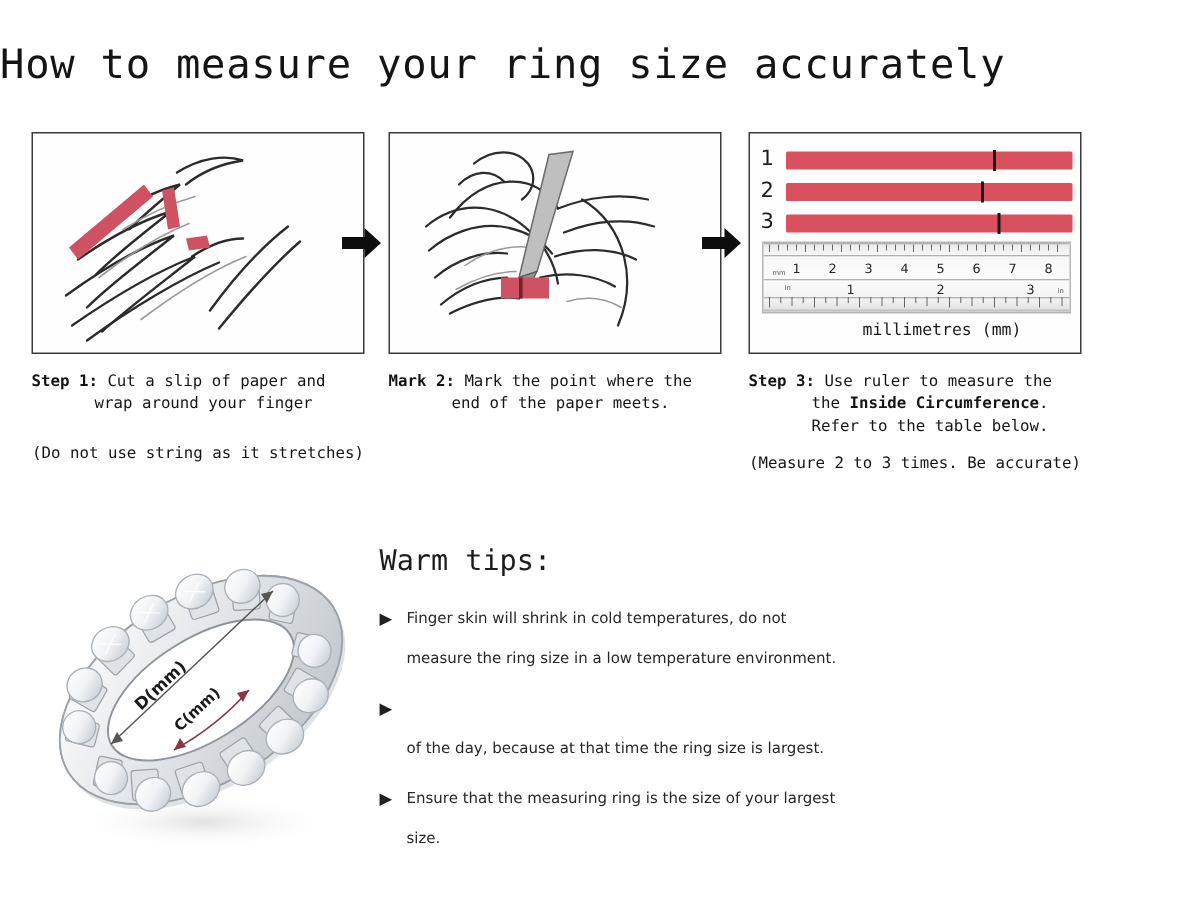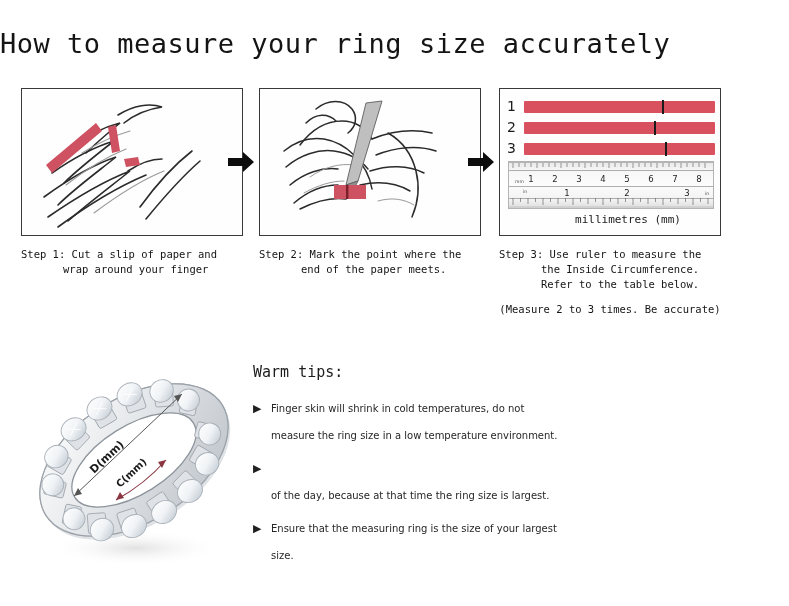--- a/index.html
+++ b/index.html
@@ -69,23 +69,23 @@
   .arrow-between.a2 { left: 468px; }
 
   
   .step-caption {
     margin-top: 11px;
     font-family: "DejaVu Sans Mono", monospace;
     font-size: 10.5px;
     line-height: 15px;
     color: #141414;
   }
-  .step-caption .lbl { font-weight: normal; }
+  .step-caption .lbl { font-weight: bold; }
   .step-caption .ind { display: block; padding-left: 42px; }
-  .step-caption .bold-in { font-weight: normal; }
+  .step-caption .bold-in { font-weight: bold; }
 
   .step-note {
     margin-top: 18px;
     font-family: "DejaVu Sans Mono", monospace;
     font-size: 10.5px;
     line-height: 15px;
     color: #141414;
     text-align: center;
   }
   .step-note.n3 { margin-top: 10px; }
@@ -161,21 +161,21 @@
   .ring-figure svg { display: block; }
 
   .tips {
     position: absolute;
     left: 253px;
     top: 363px;
     width: 520px;
   }
   .tips-heading {
     font-family: "DejaVu Sans Mono", monospace;
-    font-size: 15px;
+    font-size: 19px;
     color: #1d1d1d;
     margin-bottom: 14px;
   }
   .tip-item {
     display: flex;
     align-items: flex-start;
     margin-bottom: 6px;
   }
   .tip-bullet {
     flex: 0 0 auto;
@@ -224,20 +224,21 @@
           <path d="M86,38 L94,36 L98,62 L90,64 Z" fill="#cf5262"></path>
           <path d="M102,70 L116,68 L118,76 L104,78 Z" fill="#cf5262"></path>
         </g>
       </svg>
     </div>
     <div class="step-caption">
       <span class="lbl">Step 1:</span>
       <span>Cut a slip of paper and</span>
       <span class="ind">wrap around your finger</span>
     </div>
+    <div class="step-note">(Do not use string as it stretches)</div>
   </div>
 
   <div class="arrow-between a1">
     <svg width="26" height="24" viewBox="0 0 26 24">
       <path d="M0,8 L15,8 L15,2 L26,12 L15,22 L15,16 L0,16 Z" fill="#0d0d0d"></path>
     </svg>
   </div>
 
   <div class="step-col c2">
     <div class="panel">
@@ -269,21 +270,21 @@
           <path d="M86,96 L98,92 L90,108 Z" fill="#8f8f8f" stroke="#5a5a5a" stroke-width="0.8"></path>
         </g>
 
         <g>
           <rect x="74" y="96" width="32" height="14" fill="#cf5262"></rect>
           <rect x="86" y="96" width="2.4" height="14" fill="#7a1f2c"></rect>
         </g>
       </svg>
     </div>
     <div class="step-caption">
-      <span class="lbl">Step 2:</span>
+      <span class="lbl">Mark 2:</span>
       <span>Mark the point where the</span>
       <span class="ind">end of the paper meets.</span>
     </div>
   </div>
 
   <div class="arrow-between a2">
     <svg width="26" height="24" viewBox="0 0 26 24">
       <path d="M0,8 L15,8 L15,2 L26,12 L15,22 L15,16 L0,16 Z" fill="#0d0d0d"></path>
     </svg>
   </div>

